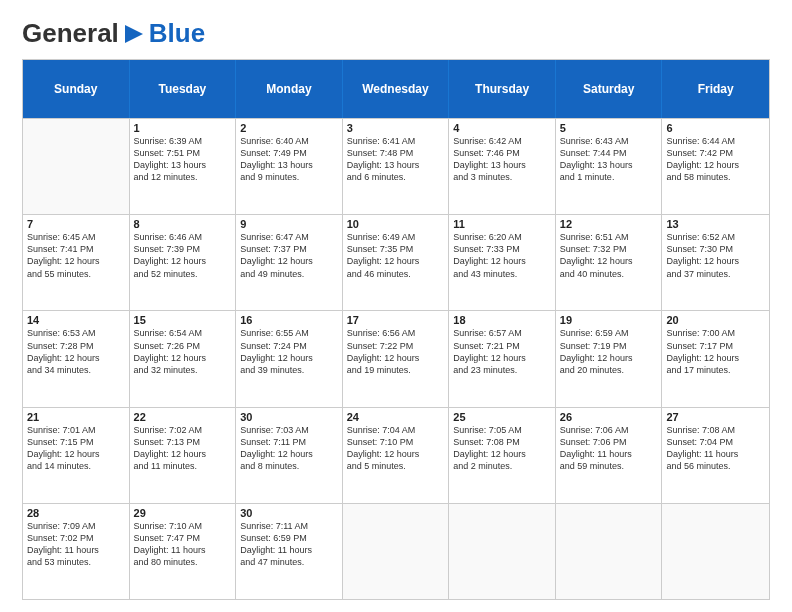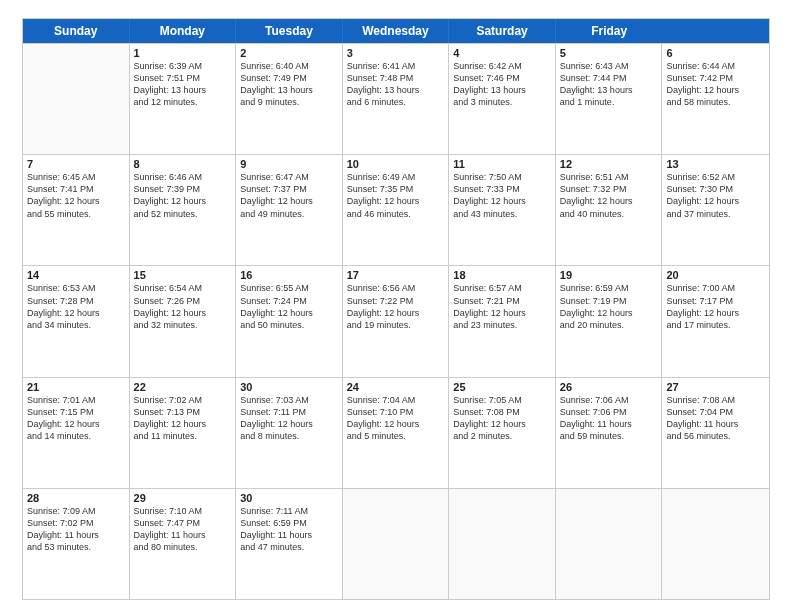--- a/index.html
+++ b/index.html
@@ -44,21 +44,21 @@
     .cal-header {
       display: grid;
       grid-template-columns: repeat(7, 1fr);
       background: #1565c0;
     }
     .cal-header-cell {
       color: #fff;
       font-size: 12px;
       font-weight: bold;
       text-align: center;
-      padding: 5px 2px;
+      padding: 22px 2px;
       border-right: 1px solid #1976d2;
     }
     .cal-header-cell:last-child { border-right: none; }
     .cal-body {
       flex: 1;
       display: flex;
       flex-direction: column;
     }
     .cal-row {
       display: grid;
@@ -92,27 +92,41 @@
     .logo-wrapper {
       display: flex;
       align-items: center;
       gap: 4px;
     }
   </style>
 </head>
 <body>
 
 <div class="page">
+  <div class="header">
+    <div class="logo-wrapper">
+      <span style="font-size:26px;font-weight:bold;color:#333;">General</span>
+      <svg width="22" height="22" viewBox="0 0 22 22">
+        <polygon points="2,2 20,11 2,20" fill="#1565c0"></polygon>
+      </svg>
+      <span style="font-size:26px;font-weight:bold;color:#1565c0;">Blue</span>
+    </div>
+    <div class="title-block">
+      <div class="month-title"></div>
+      <div class="subtitle"></div>
+    </div>
+  </div>
 
   <div class="calendar">
     <div class="cal-header">
     <div class="cal-header-cell">Sunday</div>
+        <div class="cal-header-cell">Tuesday</div>
         <div class="cal-header-cell">Monday</div>
-        <div class="cal-header-cell">Tuesday</div>
         <div class="cal-header-cell">Wednesday</div>
+        <div class="cal-header-cell">Thursday</div>
         <div class="cal-header-cell">Saturday</div>
         <div class="cal-header-cell">Friday</div>
       </div>
     <div class="cal-body">
     <div class="cal-row">
           <div class="cal-cell empty"></div>
           <div class="cal-cell">
             <span class="day-num">1</span>
             <span class="cell-line">Sunrise: 6:39 AM</span>
             <span class="cell-line">Sunset: 7:51 PM</span>
@@ -179,21 +193,21 @@
           </div>
           <div class="cal-cell">
             <span class="day-num">10</span>
             <span class="cell-line">Sunrise: 6:49 AM</span>
             <span class="cell-line">Sunset: 7:35 PM</span>
             <span class="cell-line">Daylight: 12 hours</span>
             <span class="cell-line">and 46 minutes.</span>
           </div>
           <div class="cal-cell">
             <span class="day-num">11</span>
-            <span class="cell-line">Sunrise: 7:50 AM</span>
+            <span class="cell-line">Sunrise: 6:20 AM</span>
             <span class="cell-line">Sunset: 7:33 PM</span>
             <span class="cell-line">Daylight: 12 hours</span>
             <span class="cell-line">and 43 minutes.</span>
           </div>
           <div class="cal-cell">
             <span class="day-num">12</span>
             <span class="cell-line">Sunrise: 6:51 AM</span>
             <span class="cell-line">Sunset: 7:32 PM</span>
             <span class="cell-line">Daylight: 12 hours</span>
             <span class="cell-line">and 40 minutes.</span>
@@ -219,21 +233,21 @@
             <span class="cell-line">Sunrise: 6:54 AM</span>
             <span class="cell-line">Sunset: 7:26 PM</span>
             <span class="cell-line">Daylight: 12 hours</span>
             <span class="cell-line">and 32 minutes.</span>
           </div>
           <div class="cal-cell">
             <span class="day-num">16</span>
             <span class="cell-line">Sunrise: 6:55 AM</span>
             <span class="cell-line">Sunset: 7:24 PM</span>
             <span class="cell-line">Daylight: 12 hours</span>
-            <span class="cell-line">and 50 minutes.</span>
+            <span class="cell-line">and 39 minutes.</span>
           </div>
           <div class="cal-cell">
             <span class="day-num">17</span>
             <span class="cell-line">Sunrise: 6:56 AM</span>
             <span class="cell-line">Sunset: 7:22 PM</span>
             <span class="cell-line">Daylight: 12 hours</span>
             <span class="cell-line">and 19 minutes.</span>
           </div>
           <div class="cal-cell">
             <span class="day-num">18</span>

